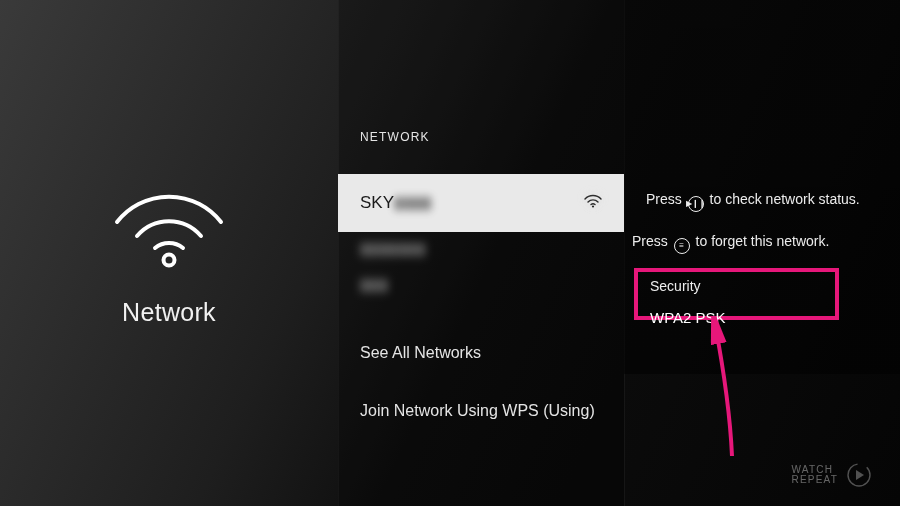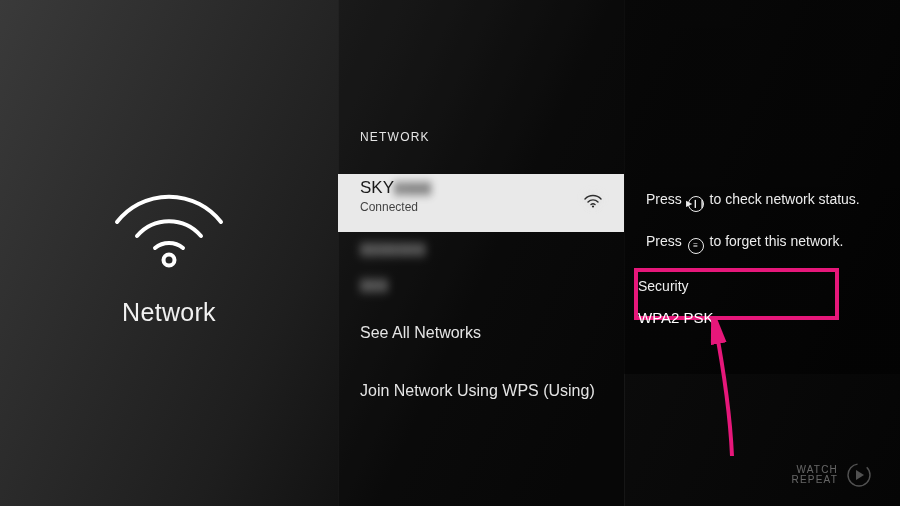--- a/index.html
+++ b/index.html
@@ -4,40 +4,40 @@
 <style>
 *{margin:0;padding:0;box-sizing:border-box;font-family:"Helvetica Neue",Arial,sans-serif;-webkit-font-smoothing:antialiased}
 html,body{width:900px;height:506px;overflow:hidden;background:#000}
 .screen{position:relative;width:900px;height:506px;background:linear-gradient(115deg,#3a3a3a 0%,#1e1e1e 38%,#0e0e0e 55%,#050505 100%);color:#fff}
 .panel-left{position:absolute;left:0;top:0;width:338px;height:506px;display:flex;flex-direction:column;align-items:center;justify-content:center}
 .wifi-svg{width:120px;height:90px}
 .left-title{margin-top:28px;font-size:25px;font-weight:300;letter-spacing:.3px;color:#f1f1f1}
 .panel-mid{position:absolute;left:338px;top:0;width:286px;height:506px;background:rgba(0,0,0,.28)}
 .mid-header{position:absolute;left:22px;top:130px;font-size:12px;letter-spacing:1.2px;color:#e5e5e5}
 .net-list{position:absolute;left:0;top:174px;width:100%}
-.net-item{position:relative;height:58px;padding:3px 22px 0 22px;color:#d0d0d0}
+.net-item{position:relative;height:58px;padding:18px 22px 0 22px;color:#d0d0d0}
 .net-item.selected{background:#e9e9e9;color:#1a1a1a}
 .net-name{font-size:17px;font-weight:400}
 .net-status{font-size:12px;margin-top:2px;color:inherit;opacity:.82}
 .net-sig{position:absolute;right:22px;top:20px}
 .net-sig svg{width:18px;height:14px}
 .other-item{height:32px;padding:0 22px;display:flex;align-items:center}
 .blur{filter:blur(5px);opacity:.55}
-.action-item{height:58px;padding:0 22px;display:flex;font-size:16px;color:#e4e4e4;white-space:nowrap;overflow:hidden}
+.action-item{height:58px;padding:0 22px;display:flex;align-items:center;font-size:16px;color:#e4e4e4;white-space:nowrap;overflow:hidden}
 .panel-right{position:absolute;left:624px;top:0;width:276px;height:374px;padding:0 22px;background:linear-gradient(180deg,rgba(0,0,0,.45),rgba(0,0,0,.55))}
 .tip{position:absolute;font-size:14px;line-height:1.42;color:#ececec}
 .tip1{top:190px;left:22px;width:230px}
-.tip2{top:232px;left:22px;width:230px}
+.tip2{top:232px;left:8px;width:230px}
 .tip .glyph{display:inline-flex;align-items:center;justify-content:center;width:16px;height:16px;border:1.2px solid #ececec;border-radius:50%;font-size:8px;vertical-align:-2px;margin:0 2px}
-.sec-box{position:absolute;top:268px;left:10px;width:205px;height:52px;border:4px solid #e6177a;padding:6px 0}
+.sec-box{position:absolute;top:268px;left:10px;width:205px;height:52px;border:4px solid #e6177a;padding:6px 12px}
 .sec-label{font-size:14px;color:#eee}
 .sec-value{font-size:15px;color:#fff;margin-top:15px}
 .arrow{position:absolute;left:700px;top:316px;pointer-events:none}
 .watermark{position:absolute;right:20px;bottom:18px;display:flex;align-items:center;color:rgba(255,255,255,.38);letter-spacing:1.2px}
-.wm-small{font-size:10px;line-height:1.05;text-align:right;margin-right:8px}
+.wm-small{font-size:10px;line-height:1.05;margin-right:8px}
 .wm-icon{margin-right:8px;opacity:.8}
 .wm-big{font-size:20px;font-weight:300;letter-spacing:6px}
 .v-sep{position:absolute;top:0;bottom:0;width:1px;background:rgba(255,255,255,.05)}
 </style>
 </head>
 <body>
 
 <div class="screen">
 
   <div class="panel-left">
@@ -55,21 +55,20 @@
   <div class="v-sep" style="left:338px"></div>
 
   <div class="panel-mid">
     <div class="mid-header">NETWORK</div>
 
     <div class="net-list">
       <div class="net-item selected">
         <div class="net-name">
           <span>SKY</span><span class="blur" style="filter:blur(4px);opacity:.7">▮▮▮▮</span>
         </div>
-        <div class="net-status">Connected</div>
         <span class="net-sig">
           <svg viewBox="0 0 18 14">
               <g fill="none" stroke="#1a1a1a" stroke-width="1.4" stroke-linecap="round">
                 <path d="M1 5 A11 11 0 0 1 17 5"></path>
                 <path d="M4 8 A7 7 0 0 1 14 8"></path>
                 <path d="M7 10.5 A3.2 3.2 0 0 1 11 10.5"></path>
               </g>
               <circle cx="9" cy="12.5" r="1.1" fill="#1a1a1a"></circle>
             </svg>
         </span>

